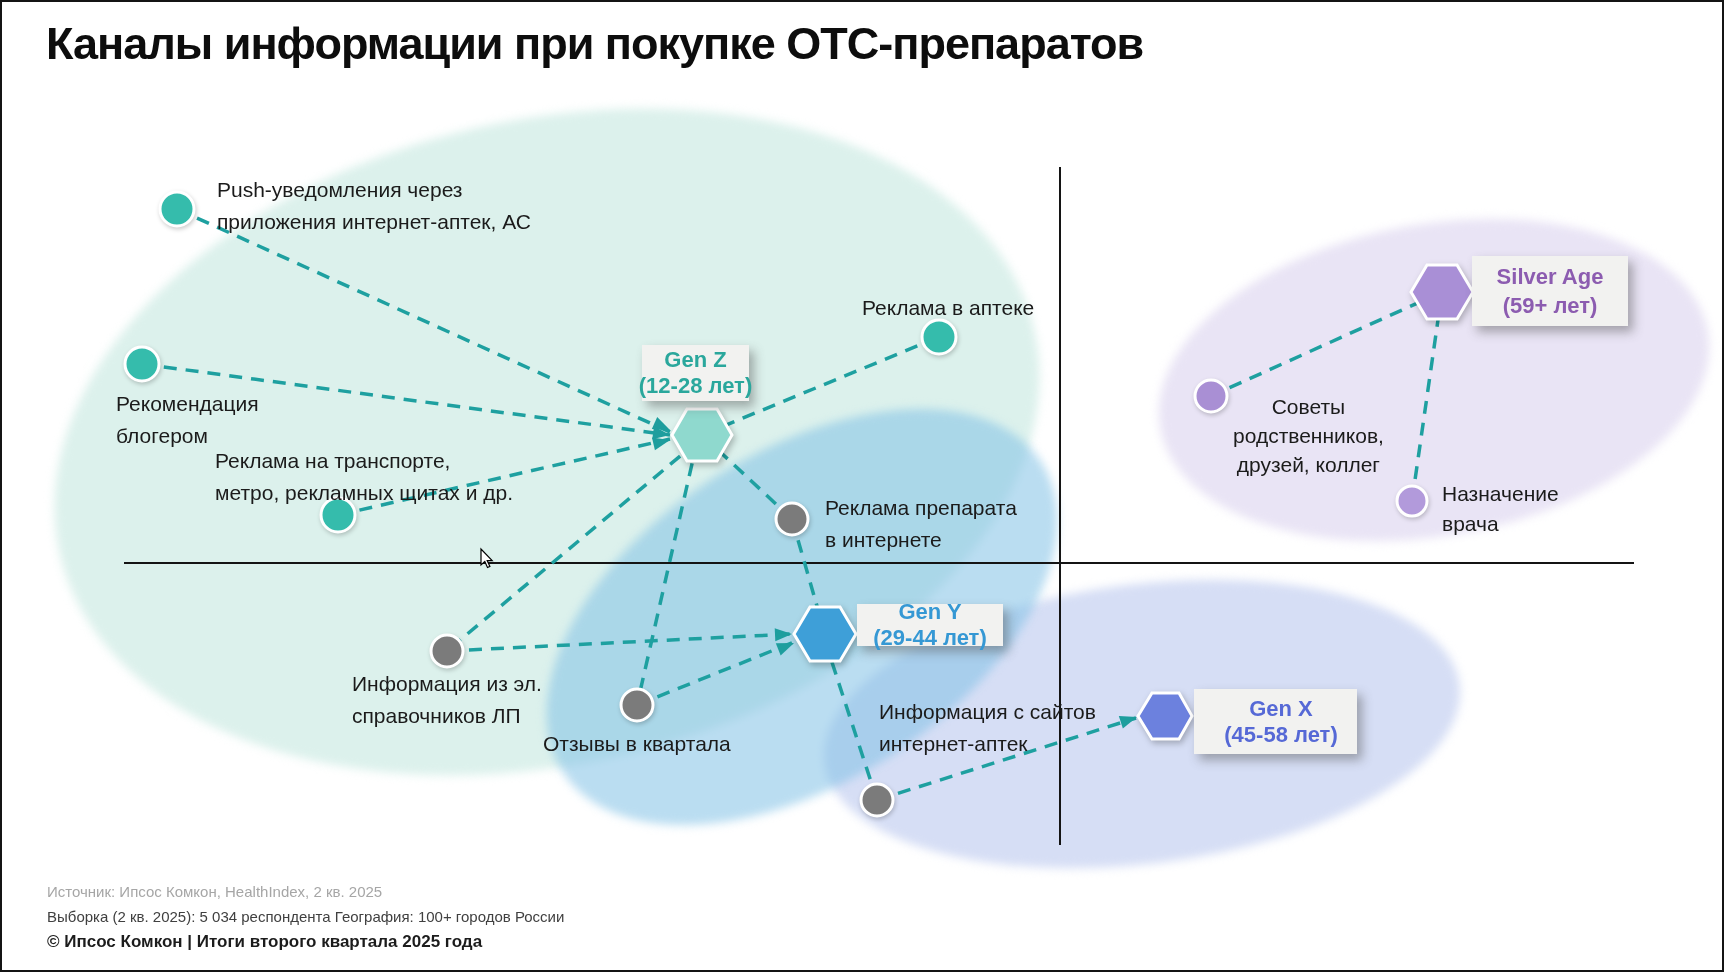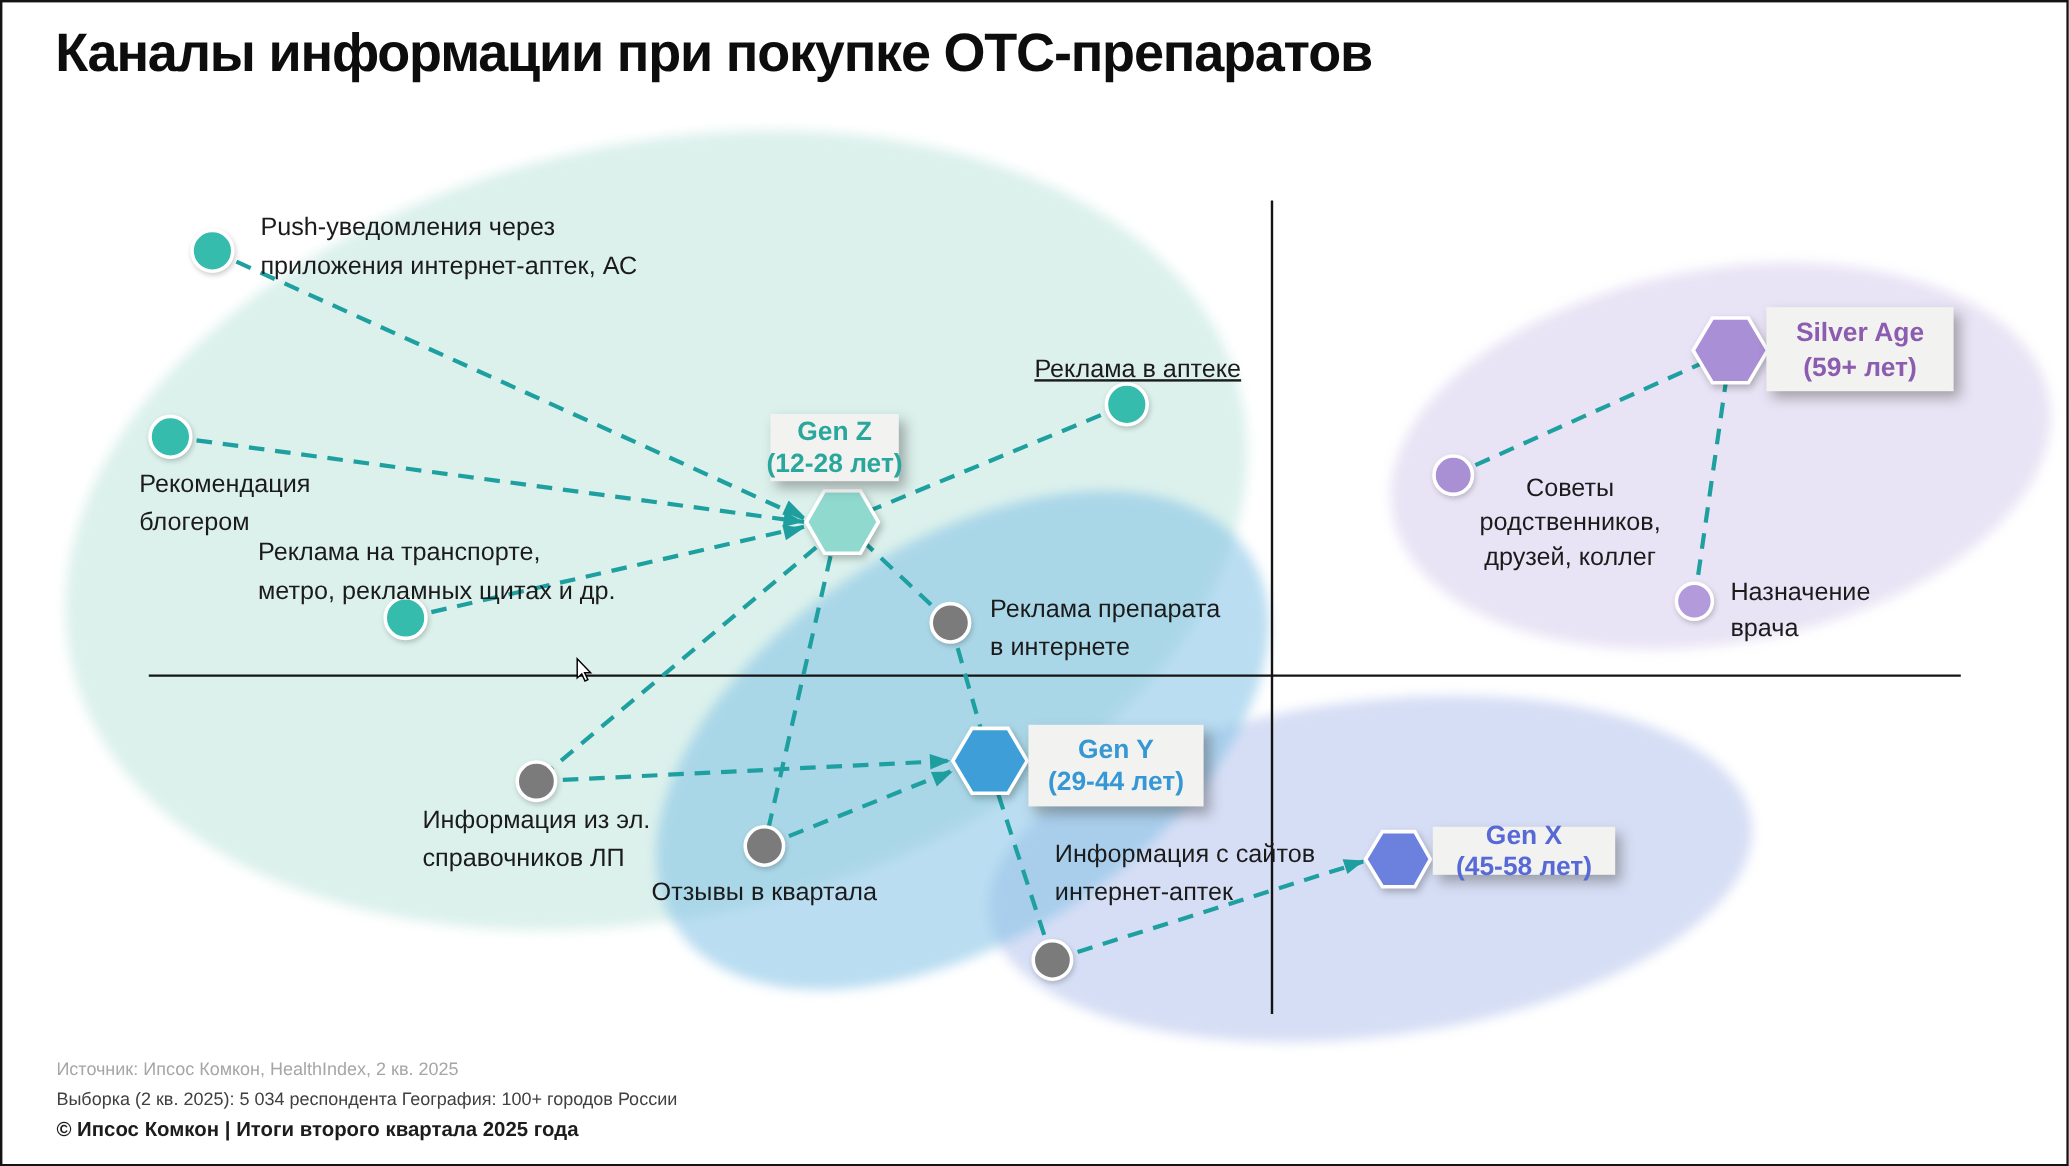--- a/index.html
+++ b/index.html
@@ -9,30 +9,30 @@
   .layer{position:absolute;left:0;top:0;}
   .title{position:absolute;left:44px;top:16px;font-size:45px;font-weight:bold;
          color:#0d0d0d;letter-spacing:-1px;white-space:nowrap;}
   .node-label{position:absolute;font-size:21px;color:#1b1b1b;line-height:32px;white-space:nowrap;}
   .node-label span{display:block;}
   .gen-box{position:absolute;background:#f2f2f0;box-shadow:5px 6px 10px rgba(80,80,80,.45);
            display:flex;flex-direction:column;align-items:center;justify-content:center;
            font-weight:bold;font-size:22px;line-height:26px;text-align:center;}
   .gen-box span{display:block;white-space:nowrap;}
   .genz-box{left:640px;top:343px;width:107px;height:56px;color:#2aa79c;}
-  .geny-box{left:855px;top:602px;width:146px;height:68px;color:#3598d4;}
-  .genx-box{left:1192px;top:687px;width:152px;height:40px;color:#5669d6;}
+  .geny-box{left:855px;top:602px;width:146px;height:42px;color:#3598d4;}
+  .genx-box{left:1192px;top:687px;width:152px;height:65px;color:#5669d6;padding-left:11px;}
   .silver-box{left:1470px;top:254px;width:156px;height:70px;color:#8c5cb0;line-height:29px;}
   .footer-src{position:absolute;left:45px;top:881px;font-size:15px;color:#a6a6a6;}
   .footer-sample{position:absolute;left:45px;top:906px;font-size:15px;color:#404040;}
   .footer-copy{position:absolute;left:45px;top:930px;font-size:17px;font-weight:bold;color:#1c1c1c;}
   .lbl-push{left:215px;top:172px;}
   .lbl-blogger{left:114px;top:386px;}
   .lbl-transport{left:213px;top:443px;}
-  .lbl-apteka{left:860px;top:290px;text-decoration:underline;}
+  .lbl-apteka{left:860px;top:290px;}
   .lbl-preparate{left:823px;top:490px;}
   .lbl-sprav{left:350px;top:666px;}
   .lbl-otzyvy{left:541px;top:726px;}
   .lbl-sajty{left:877px;top:694px;}
   .lbl-sovety{left:1231px;top:390px;line-height:29px;text-align:center;}
   .lbl-vrach{left:1440px;top:477px;line-height:30px;}
 </style>
 </head>
 <body>
 

